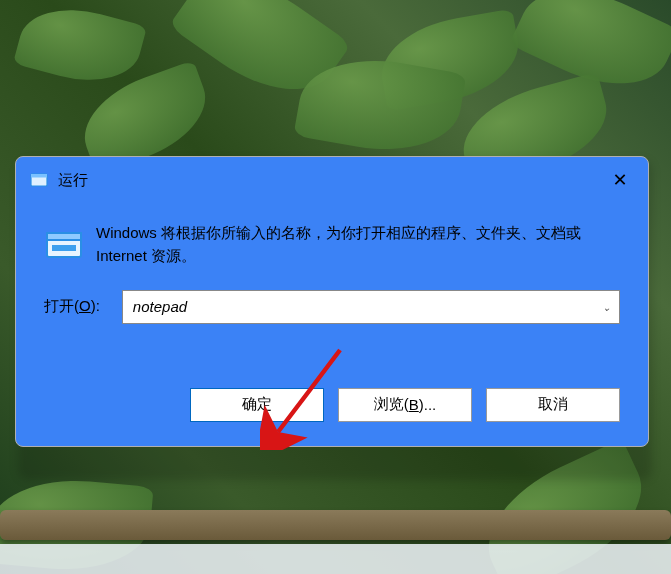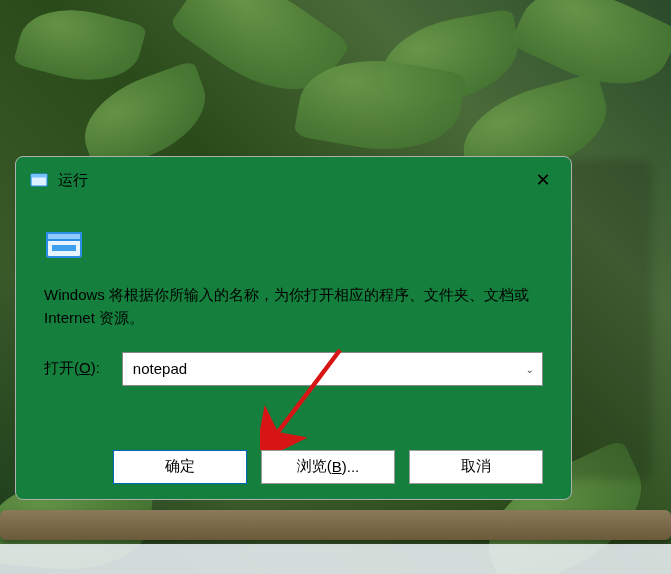--- a/index.html
+++ b/index.html
@@ -38,22 +38,22 @@
       position: absolute;
       left: 18px; top: 160px;
       width: 634px; height: 320px;
       border-radius: 10px;
       background: rgba(0,0,0,0.15);
       filter: blur(4px);
     }
     .dialog {
       position: absolute;
       left: 15px; top: 156px;
-      width: 557px;
-      background: #15803d;
+      width: 634px;
+      background: #3b82f6;
       border: 1px solid #b0b0b0;
       border-radius: 8px;
       overflow: hidden;
     }
     .titlebar {
       display: flex;
       align-items: center;
       height: 46px;
       padding: 0 14px;
     }
@@ -65,48 +65,49 @@
     .spacer { flex: 1; }
     .close-btn {
       width: 40px; height: 40px;
       display:flex;align-items:center;justify-content:center;
       font-size: 18px; line-height:1;
       cursor: pointer;
       margin-right:-6px;
     }
     
     .body-area { padding: 18px 28px 8px 28px; }
-    .desc-row { display:flex; gap:18px; margin-bottom:22px;flex-direction:column;}
+    .desc-row { display:flex; gap:12px; margin-bottom:22px;}
     .run-icon { width:40px;height:40px;flex-shrink:0;margin-top:4px;}
     .desc-text { font-size:15px; line-height:1.55; color:#000;}
     
     .input-row { display:flex; align-items:center; gap:22px; margin-bottom:10px;}
     .open-label { font-size:15px; white-space:nowrap;}
     .open-label .ul{text-decoration: underline;}
     .combo {
       flex:1;
       position:relative;
       border:1px solid #888;
       height:34px;
       display:flex;
       align-items:center;
       padding: 0 28px 0 10px;
       font-size:15px;
       background:#fff;
+      font-style:italic;
     }
     .combo-chevron{
       position:absolute;right:8px;top:50%;transform:translateY(-50%);
       font-size:10px;color:#555;
     }
     
     .button-row {
       display:flex;
       justify-content:flex-end;
       gap:14px;
-      padding: 46px 28px 15px 28px;
+      padding: 46px 28px 24px 28px;
     }
     .btn {
       width:134px;height:34px;
       background:#fff;
       border:1px solid #999;
       font-size:15px;
       cursor:pointer;
       display:flex;align-items:center;justify-content:center;
     }
     .btn.primary { border:1.5px solid #0067c0; }

